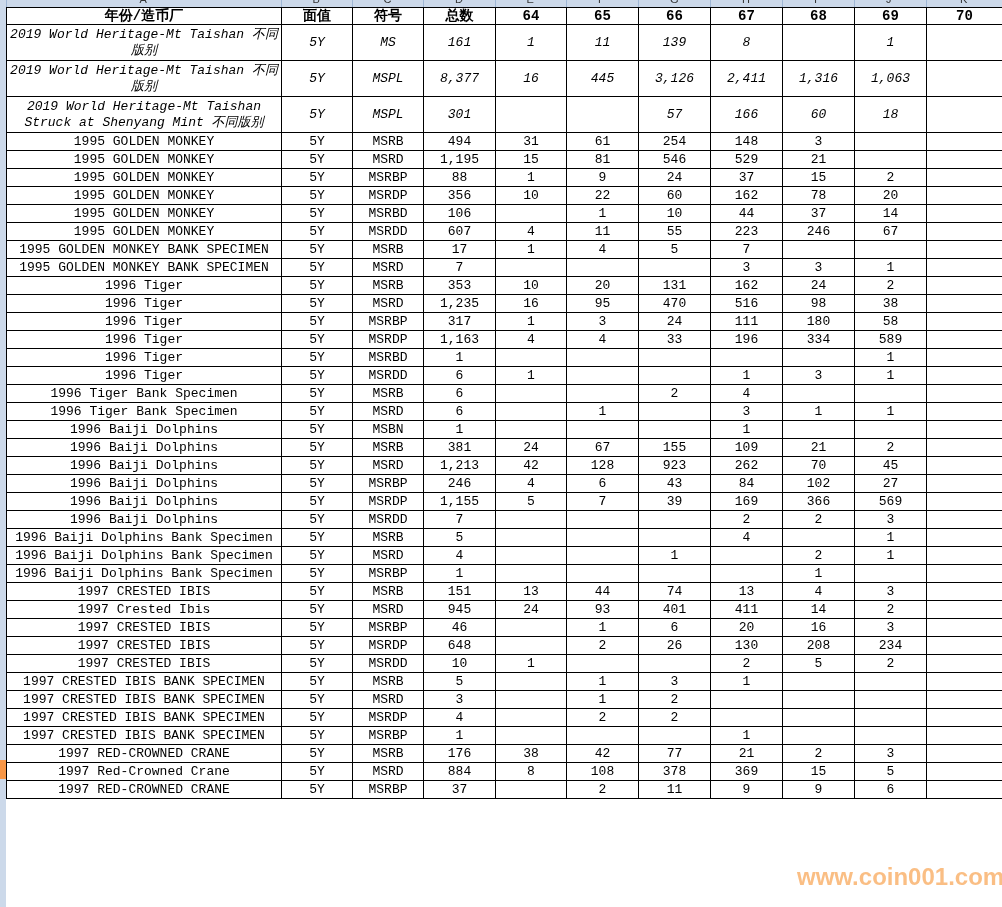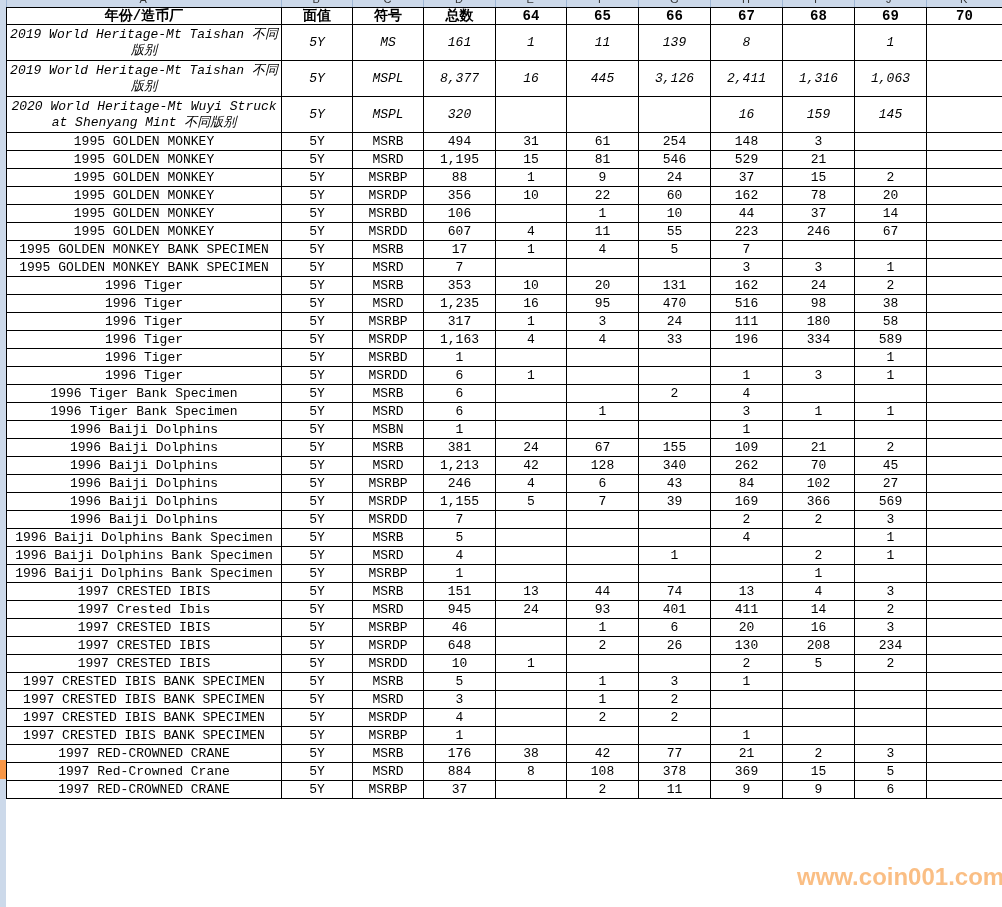--- a/index.html
+++ b/index.html
@@ -113,30 +113,30 @@
           <td>8,377</td>
           <td>16</td>
           <td>445</td>
           <td>3,126</td>
           <td>2,411</td>
           <td>1,316</td>
           <td>1,063</td>
           <td></td>
         </tr>
         <tr class="tall">
-          <td>2020 World Heritage-Mt Wuyi Struck at Shenyang Mint 不同版别</td>
+          <td>2019 World Heritage-Mt Taishan Struck at Shenyang Mint 不同版别</td>
           <td>5Y</td>
           <td>MSPL</td>
-          <td>320</td>
-          <td></td>
-          <td></td>
-          <td></td>
-          <td>16</td>
-          <td>159</td>
-          <td>145</td>
+          <td>301</td>
+          <td></td>
+          <td></td>
+          <td>57</td>
+          <td>166</td>
+          <td>60</td>
+          <td>18</td>
           <td></td>
         </tr>
         <tr>
           <td>1995 GOLDEN MONKEY</td>
           <td>5Y</td>
           <td>MSRB</td>
           <td>494</td>
           <td>31</td>
           <td>61</td>
           <td>254</td>
@@ -366,21 +366,21 @@
           <td>2</td>
           <td></td>
         </tr>
         <tr>
           <td>1996 Baiji Dolphins</td>
           <td>5Y</td>
           <td>MSRD</td>
           <td>1,213</td>
           <td>42</td>
           <td>128</td>
-          <td>340</td>
+          <td>923</td>
           <td>262</td>
           <td>70</td>
           <td>45</td>
           <td></td>
         </tr>
         <tr>
           <td>1996 Baiji Dolphins</td>
           <td>5Y</td>
           <td>MSRBP</td>
           <td>246</td>

